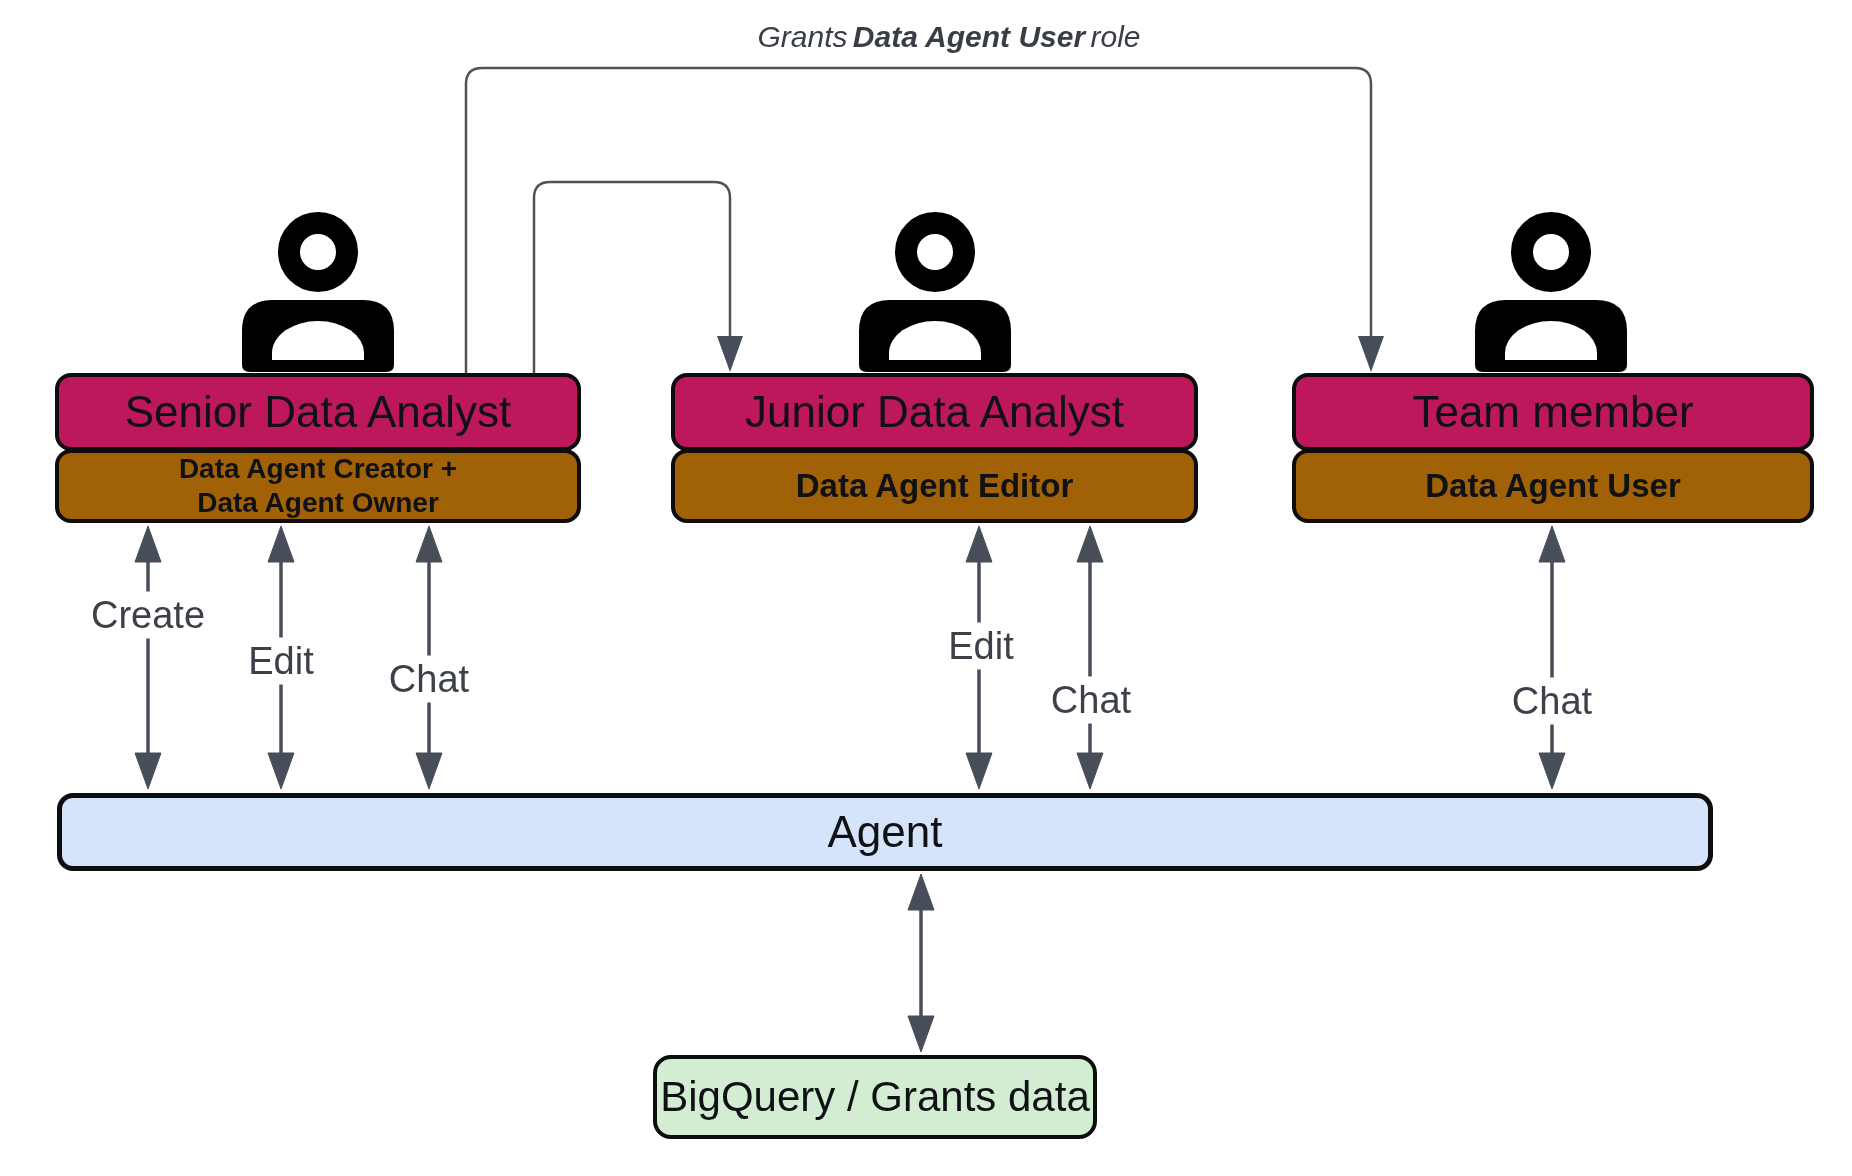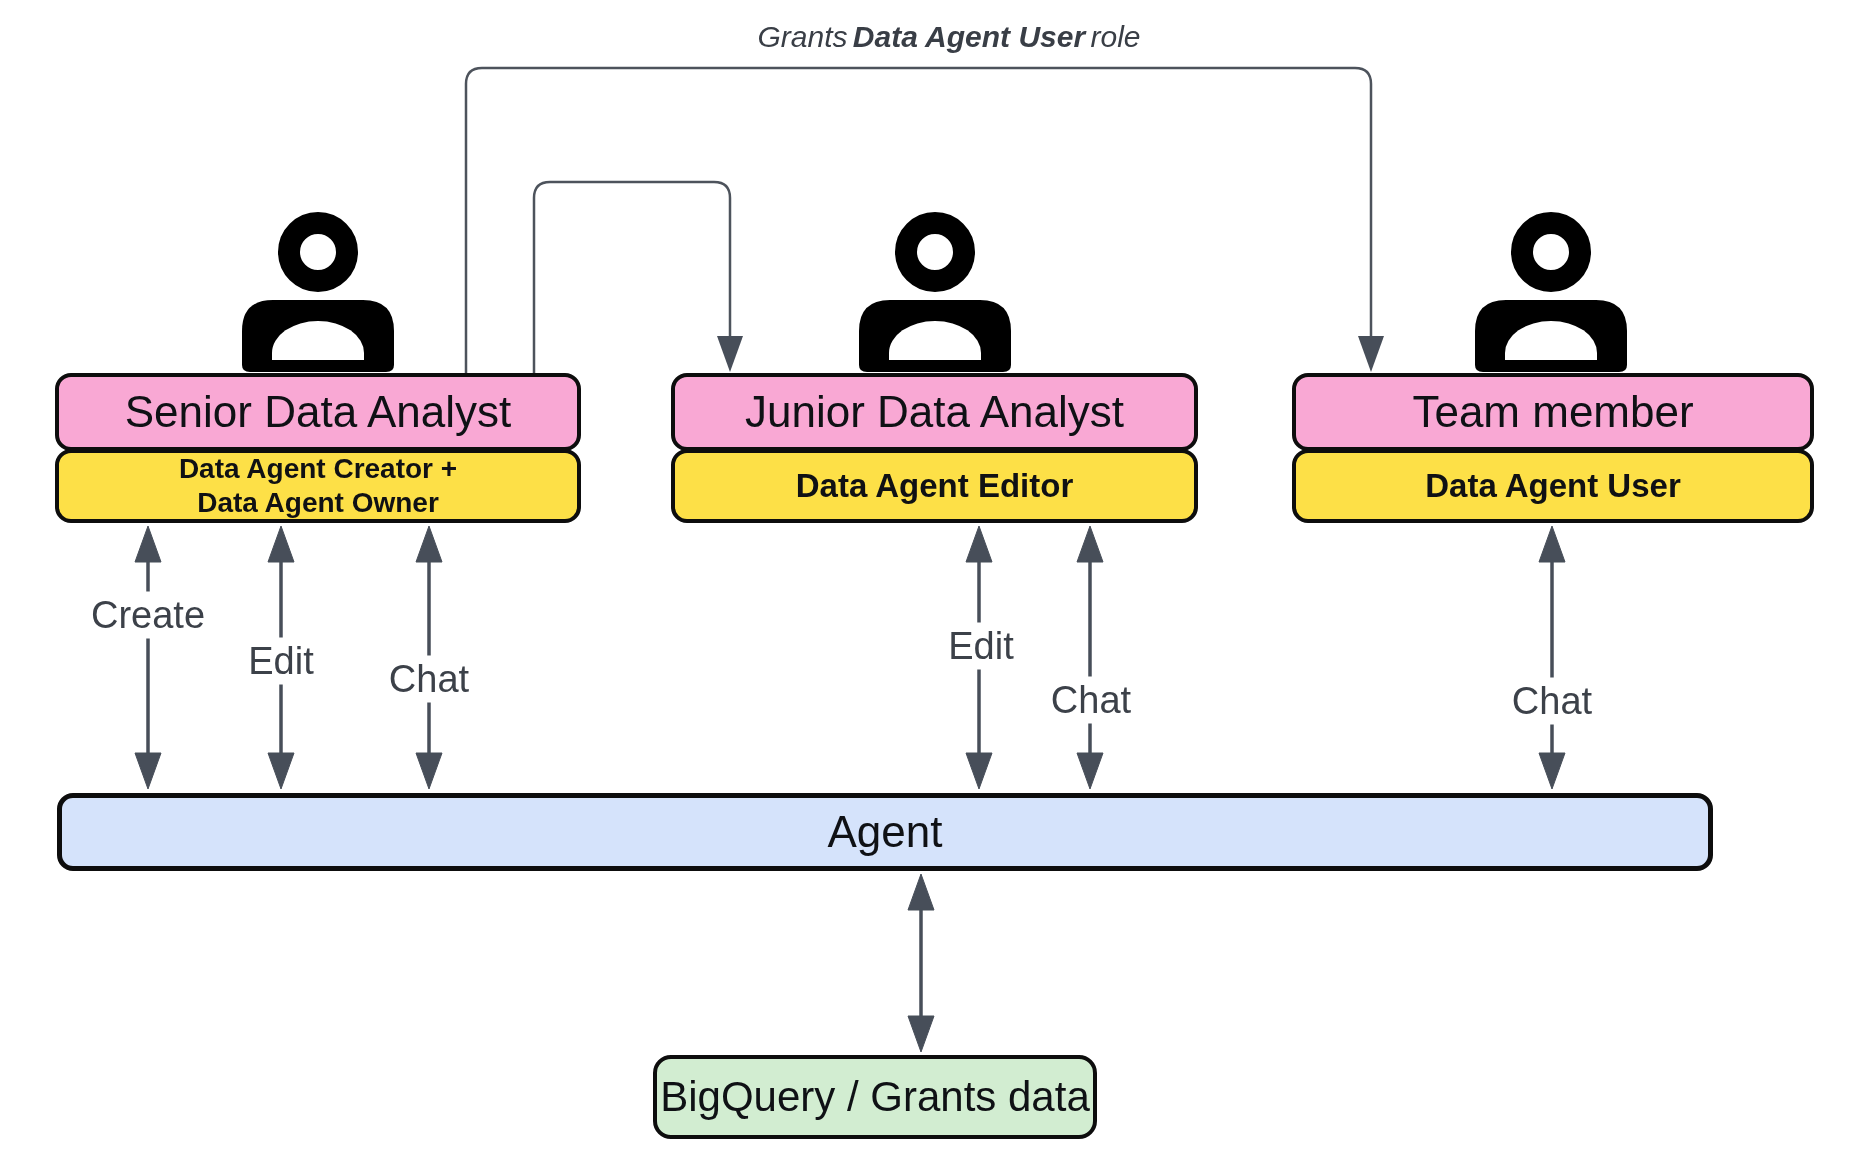--- a/index.html
+++ b/index.html
@@ -24,30 +24,30 @@
     background:#ffffff;
     padding:0 6px;
   }
   .grants-label .bold{font-weight:700;margin:0 0.18em;}
 
   
   .card{position:absolute;}
   .card-title{
     position:absolute;left:0;top:0;width:100%;height:78px;
     box-sizing:border-box;
-    background:#f9a8d4;
+    background:#be185d;
     border:4px solid #0d0d0d;
     border-radius:16px;
     display:flex;align-items:center;justify-content:center;
     font-size:44px;color:#0f1115;
   }
   .card-role{
     position:absolute;left:0;top:76px;width:100%;height:74px;
     box-sizing:border-box;
-    background:#fde047;
+    background:#a16207;
     border:4px solid #0d0d0d;
     border-radius:16px;
     display:flex;align-items:center;justify-content:center;
     text-align:center;
     font-size:33px;font-weight:700;color:#101114;
     white-space:pre-line;
     line-height:1.22;
   }
   .card-role.two-line{font-size:28px;}
 

